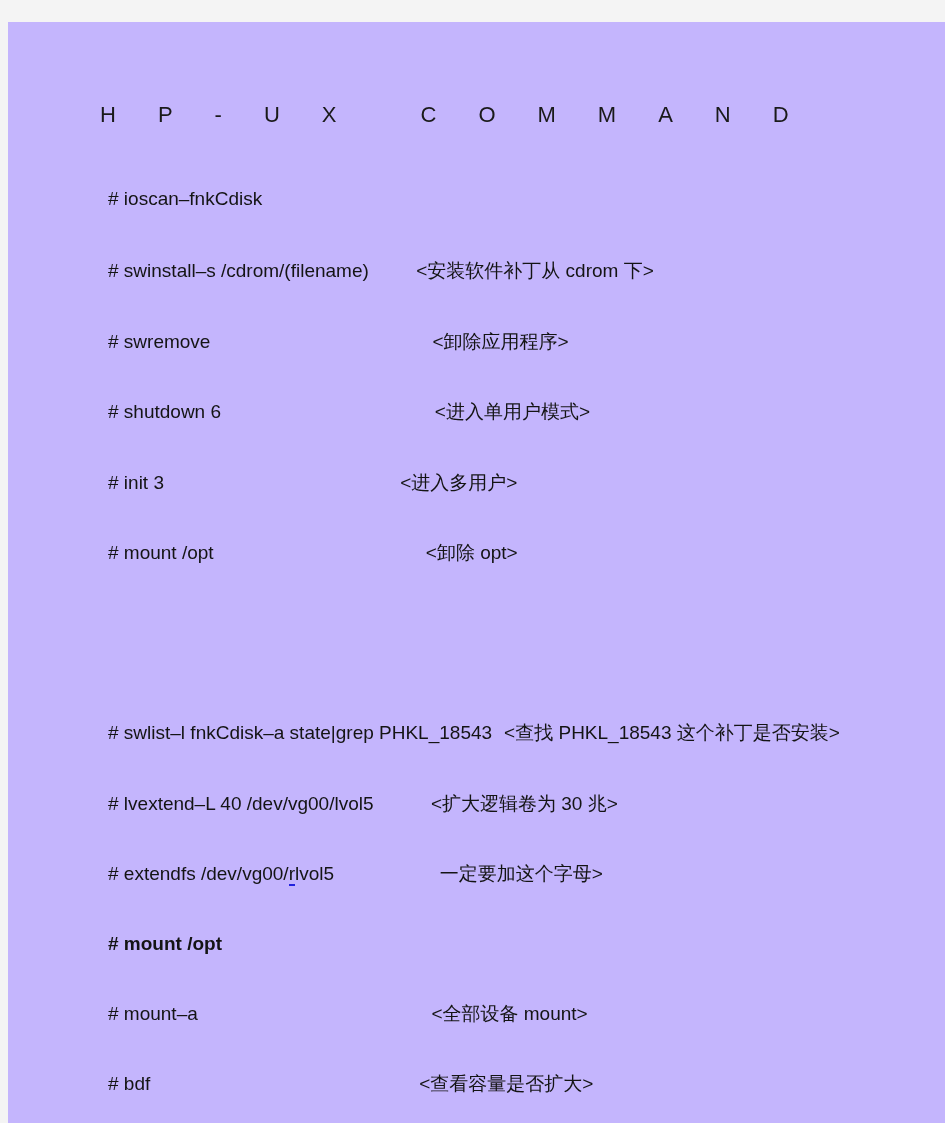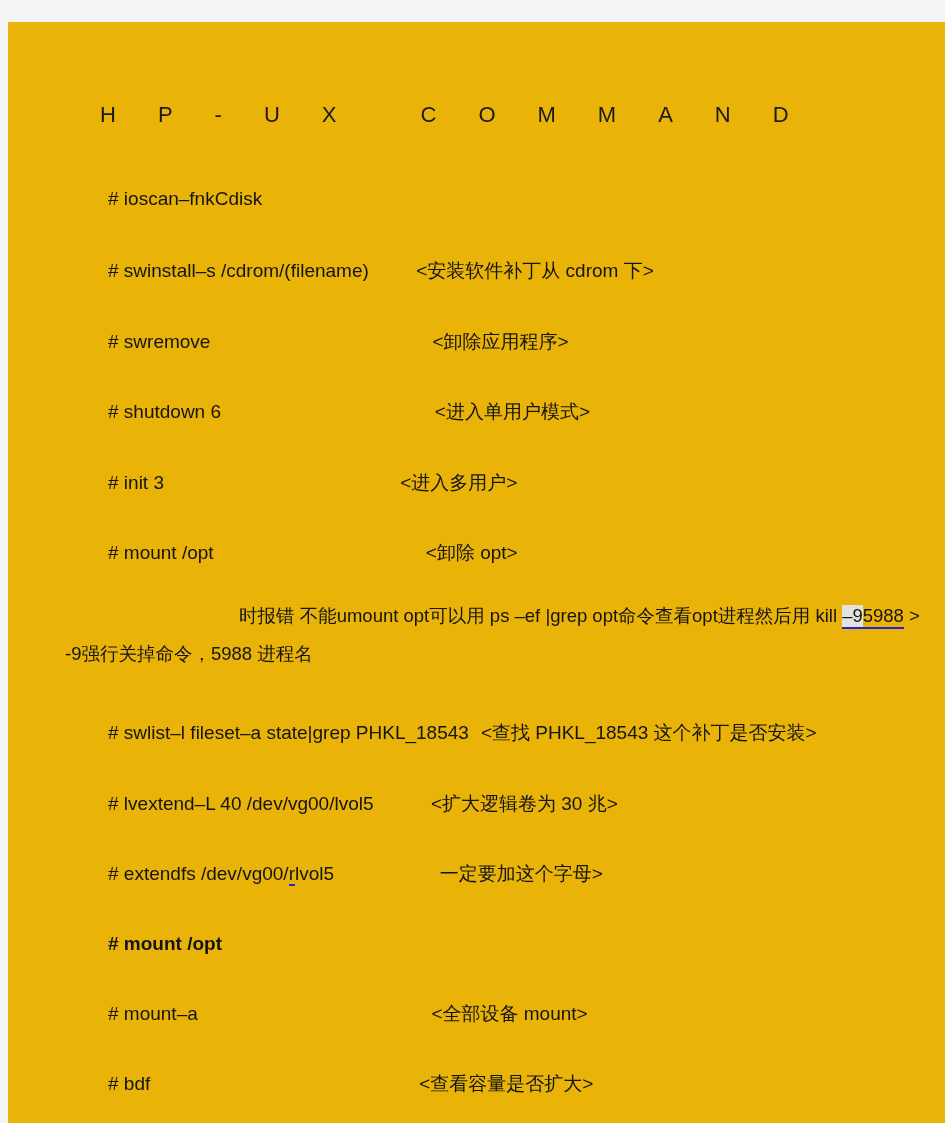--- a/index.html
+++ b/index.html
@@ -12,21 +12,21 @@
     background: #f4f4f4;
     font-family: "Liberation Sans", "DejaVu Sans", sans-serif;
     overflow: hidden;
   }
   .page {
     position: absolute;
     left: 8px;
     top: 22px;
     width: 937px;
     height: 1101px;
-    background: #eab308;
+    background: #c4b5fd;
   }
   .doc-title {
     position: absolute;
     left: 92px;
     top: 80px;
     font-size: 22px;
     color: #1a1a1a;
     letter-spacing: 0;
     white-space: pre;
     font-weight: 400;
@@ -95,26 +95,23 @@
 
   <div id="lines-container">
       <div class="line" style="top: 152px;"><span class="cmd"># ioscan–fnkCdisk</span></div>
       <div class="line" style="top: 224px;"><span class="cmd"># swinstall–s /cdrom/(filename)</span><span style="display: inline-block; width: 47.4px;"></span><span class="cmt">&lt;安装软件补丁从 cdrom 下&gt;</span></div>
       <div class="line" style="top: 295px;"><span class="cmd"># swremove</span><span style="display: inline-block; width: 222px;"></span><span class="cmt">&lt;卸除应用程序&gt;</span></div>
       <div class="line" style="top: 365px;"><span class="cmd"># shutdown 6</span><span style="display: inline-block; width: 213.8px;"></span><span class="cmt">&lt;进入单用户模式&gt;</span></div>
       <div class="line" style="top: 436px;"><span class="cmd"># init 3</span><span style="display: inline-block; width: 236.2px;"></span><span class="cmt">&lt;进入多用户&gt;</span></div>
       <div class="line" style="top: 506px;"><span class="cmd"># mount /opt</span><span style="display: inline-block; width: 212.2px;"></span><span class="cmt">&lt;卸除 opt&gt;</span></div>
     </div>
 
-  <div class="para" id="note-para" style="top: 575px;">
-    <span class="indent"></span><span>时报错 不能umount opt可以用 ps –ef |grep opt命令查看opt进程然后用 kill </span><span class="lnk">–9</span><span class="lnk2">5988</span><span> &gt; -9强行关掉命令，5988 进程名</span>
-  </div>
 
   <div id="lines2-container">
-      <div class="line" style="top: 686px;"><span class="cmd"># swlist–l fileset–a state|grep PHKL_18543</span><span style="display: inline-block; width: 12px;"></span><span class="cmt">&lt;查找 PHKL_18543 这个补丁是否安装&gt;</span></div>
+      <div class="line" style="top: 686px;"><span class="cmd"># swlist–l fnkCdisk–a state|grep PHKL_18543</span><span style="display: inline-block; width: 12px;"></span><span class="cmt">&lt;查找 PHKL_18543 这个补丁是否安装&gt;</span></div>
       <div class="line" style="top: 757px;"><span class="cmd"># lvextend–L 40 /dev/vg00/lvol5</span><span style="display: inline-block; width: 57.4px;"></span><span class="cmt">&lt;扩大逻辑卷为 30 兆&gt;</span></div>
       <div class="line" style="top: 827px;"><span class="cmd"><span># extendfs /dev/vg00/</span><span class="tiny-underline">r</span><span>lvol5</span></span><span style="display: inline-block; width: 105.8px;"></span><span class="cmt">一定要加这个字母&gt;</span></div>
       <div class="line" style="top: 897px; font-weight: bold;"><span class="cmd"># mount /opt</span></div>
       <div class="line" style="top: 967px;"><span class="cmd"># mount–a</span><span style="display: inline-block; width: 233.6px;"></span><span class="cmt">&lt;全部设备 mount&gt;</span></div>
       <div class="line" style="top: 1037px;"><span class="cmd"># bdf</span><span style="display: inline-block; width: 269px;"></span><span class="cmt">&lt;查看容量是否扩大&gt;</span></div>
     </div>
 
 </div>
 
 </body></html>

